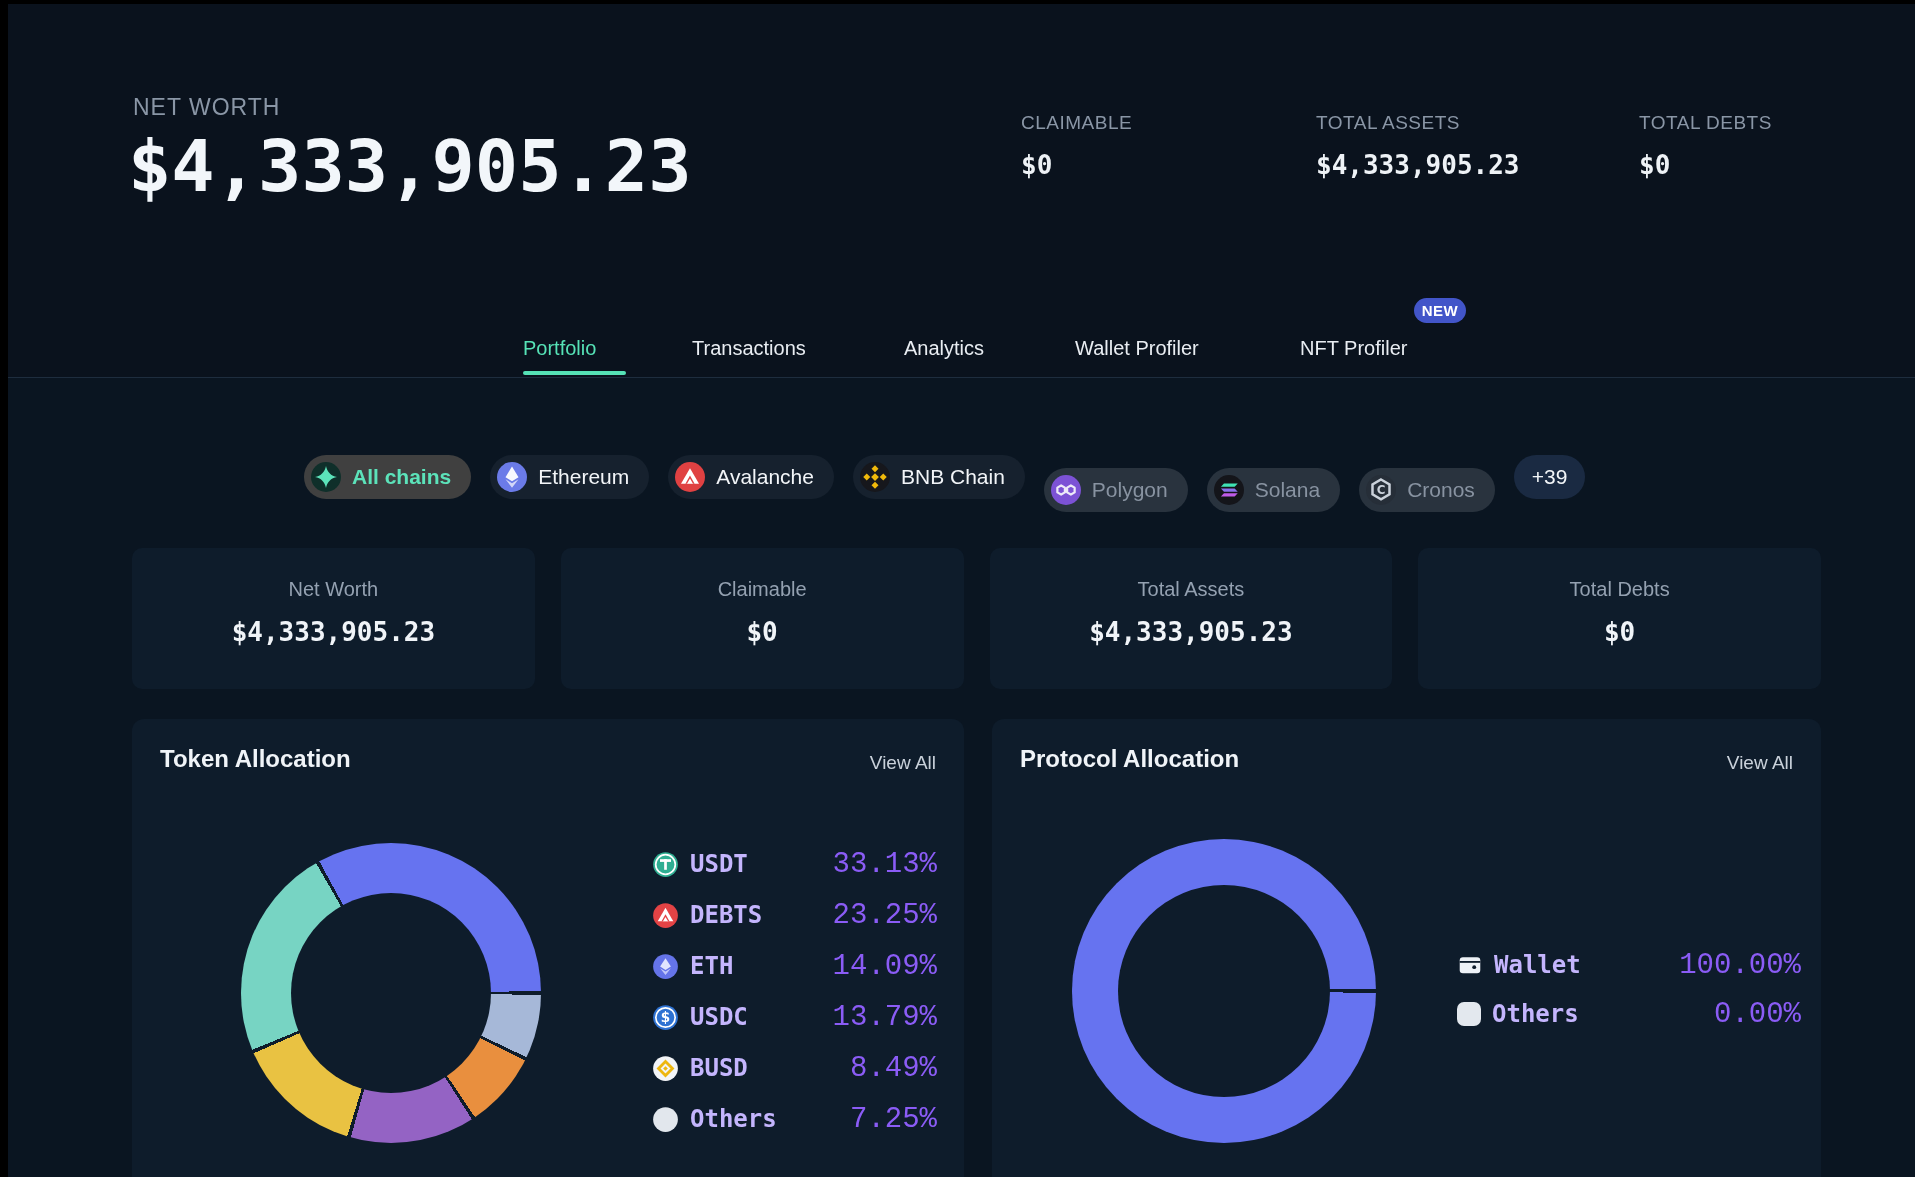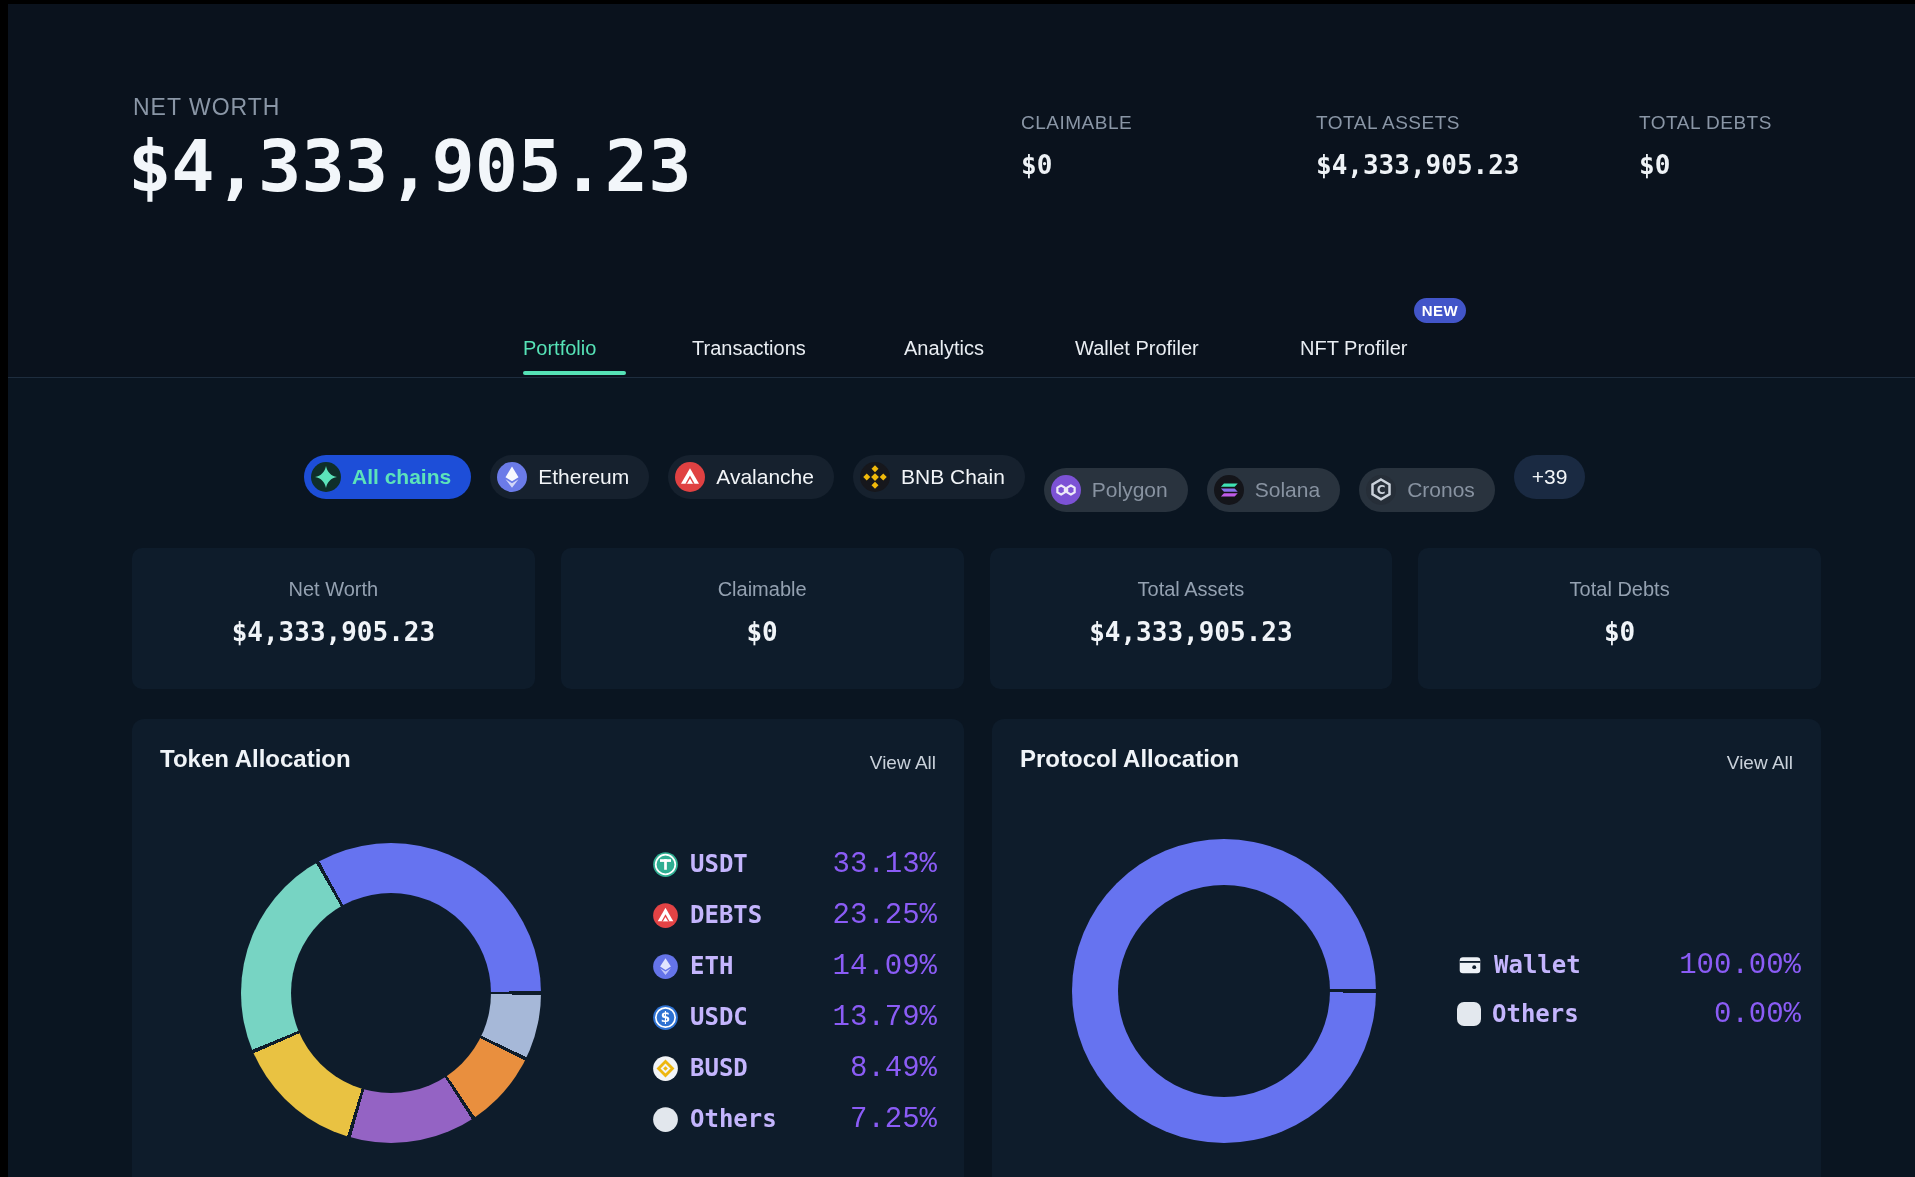--- a/index.html
+++ b/index.html
@@ -30,21 +30,21 @@
   .tab-underline{position:absolute;left:515px;top:367px;width:103px;height:4px;border-radius:2px;background:#56E2B6;}
   .new-badge{position:absolute;left:1406px;top:294px;width:52px;height:25px;border-radius:13px;
         background:#4255C9;color:#fff;font-size:15px;font-weight:bold;letter-spacing:.5px;
         display:flex;align-items:center;justify-content:center;}
 
   
   .chips{position:absolute;left:296px;top:451px;display:flex;gap:19px;}
   .chip{height:44px;border-radius:22px;display:flex;align-items:center;gap:11px;
         padding:0 20px 0 7px;background:#16212E;color:#F2F5F8;font-size:21px;cursor:pointer;white-space:nowrap;}
   .chip .ico{width:30px;height:30px;border-radius:50%;display:flex;align-items:center;justify-content:center;flex:0 0 auto;}
-  .chip.active{background:#1d4ed8;color:#5CE3BA;font-weight:bold;}
+  .chip.active{background:#404040;color:#5CE3BA;font-weight:bold;}
   .chip.dimmed{background:#29333E;color:#8893A1;margin-top:13px;}
   .chip.more{background:#1A2A42;padding:0 18px;}
   .ico svg{width:100%;height:100%;}
   .ico-allchains{background:#0F2F2A}.ico-eth{background:#6B7BE8}.ico-avax{background:#E04142}
   .ico-bnb{background:#16171C}.ico-polygon{background:#7C52D5}.ico-solana{background:#14151A}
   .ico-cronos{background:#262E38}
 
   
   .cards{position:absolute;left:124px;top:544px;width:1689px;height:141px;
         display:grid;grid-template-columns:repeat(4,1fr);gap:26px;}

